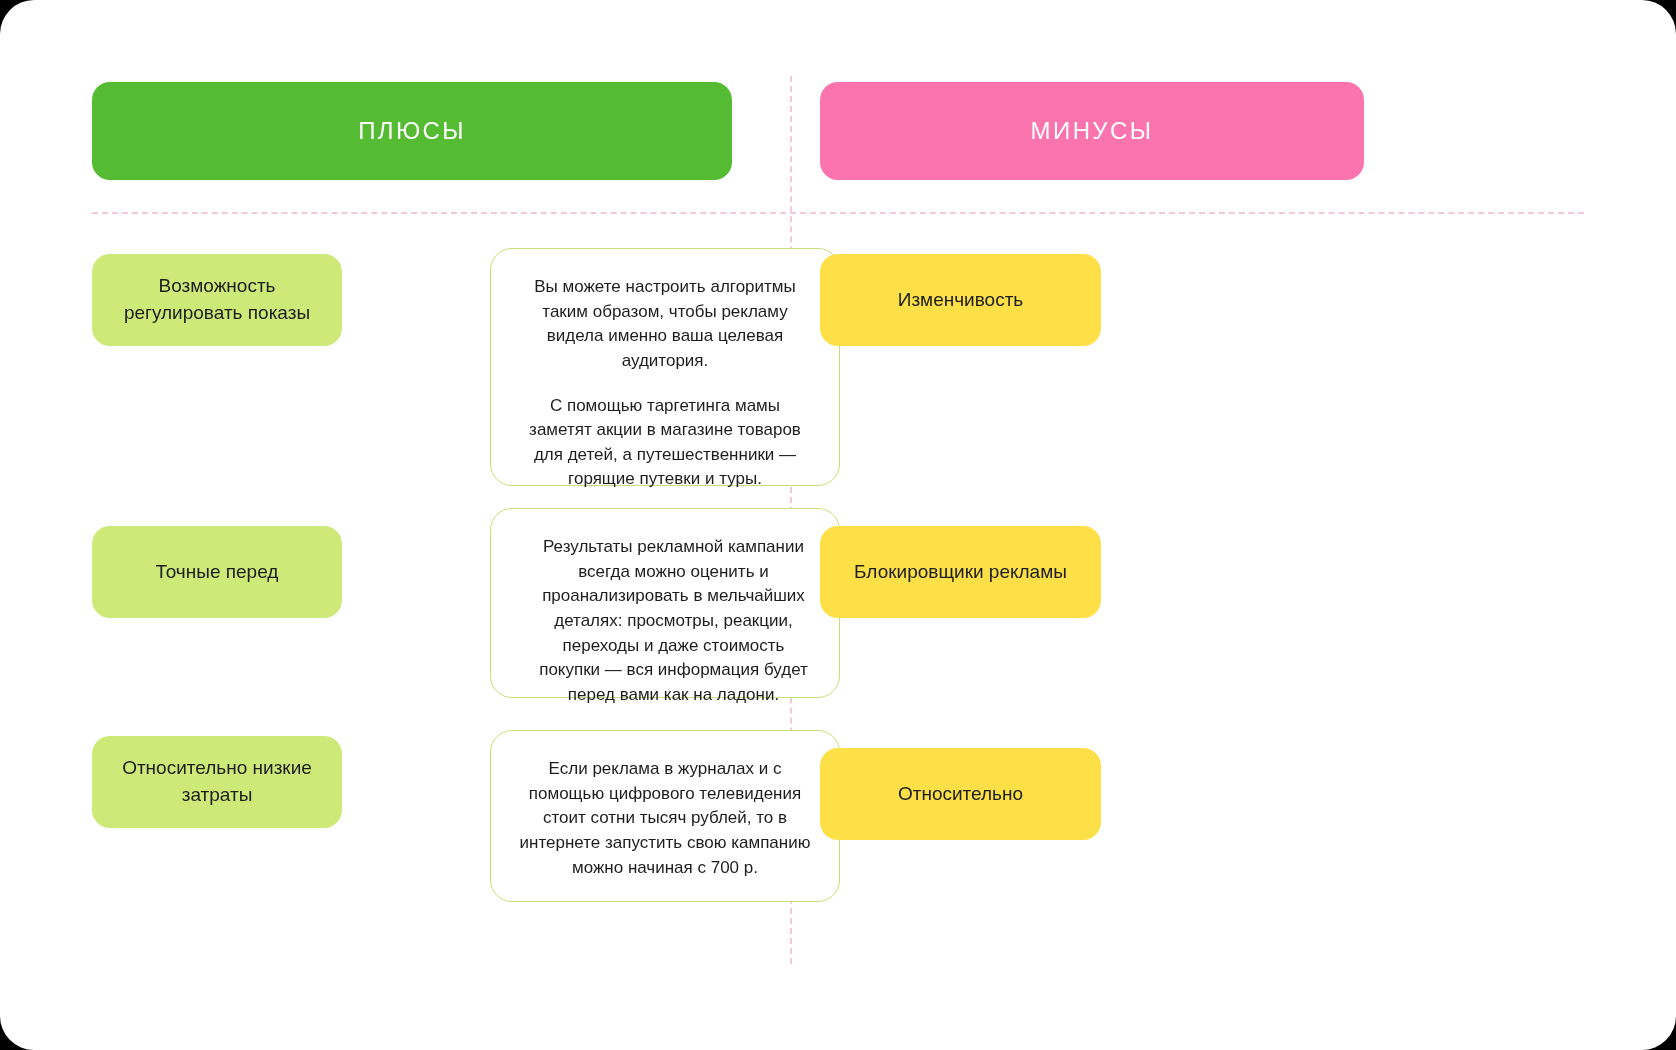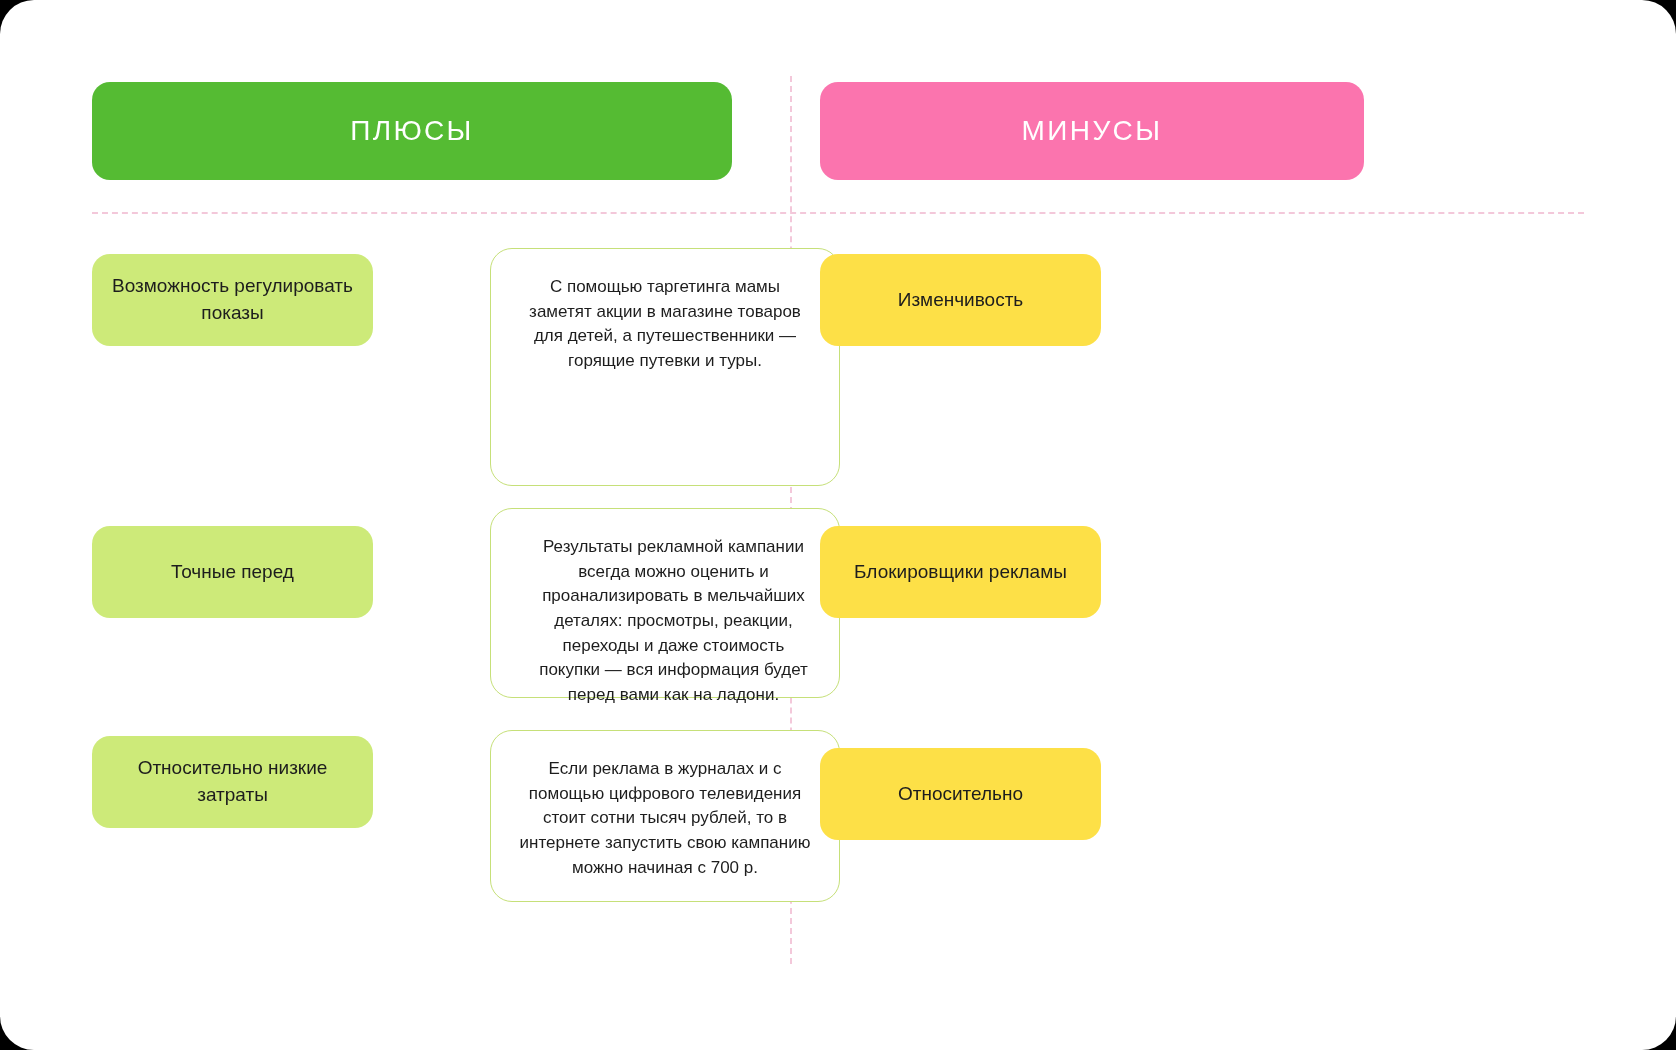--- a/index.html
+++ b/index.html
@@ -54,21 +54,21 @@
   .header {
     position: absolute;
     height: 98px;
     border-radius: 18px;
     display: flex;
     align-items: center;
     justify-content: center;
   }
   .header span {
     color: #ffffff;
-    font-size: 28px;
+    font-size: 24px;
     letter-spacing: 2.4px;
     font-weight: 400;
   }
   .header-pros {
     left: 92px;
     top: 82px;
     width: 640px;
     background: #55bb33;
   }
   .header-cons {
@@ -99,21 +99,21 @@
     display: flex;
     align-items: center;
     justify-content: center;
     text-align: center;
     box-sizing: border-box;
     padding: 14px 18px;
     color: #1d1d1d;
     font-size: 19px;
     line-height: 1.42;
   }
-  .pill-pros { width: 281px; background: #cdea79; }
+  .pill-pros { width: 250px; background: #cdea79; }
   .pill-cons { width: 281px; background: #fde047; }
 
   .card {
     position: absolute;
     box-sizing: border-box;
     border-radius: 22px;
     background: #ffffff;
     text-align: center;
     color: #1d1d1d;
     font-size: 17px;
@@ -140,20 +140,21 @@
     </div>
 
     <div class="divider-h"></div>
     <div class="divider-v"></div>
 
     <div class="col col-pros">
 
       <div class="row" style="top:0px; height:260px;">
         <div class="pill pill-pros" style="top:6px; height:92px;">Возможность регулировать показы</div>
         <div class="card card-pros" style="top:0px; height:238px;">
+          <p>Вы можете настроить алгоритмы таким образом, чтобы рекламу видела именно ваша целевая аудитория.</p>
           <p>С помощью таргетинга мамы заметят акции в магазине товаров для детей, а путешественники — горящие путевки и туры.</p>
         </div>
       </div>
 
       <div class="row" style="top:260px; height:222px;">
         <div class="pill pill-pros" style="top:18px; height:92px;">Точные перед</div>
         <div class="card card-pros" style="top:0px; height:190px;padding-left:43px;">
           <p>Результаты рекламной кампании всегда можно оценить и проанализировать в мельчайших деталях: просмотры, реакции, переходы и даже стоимость покупки — вся информация будет перед вами как на ладони.</p>
         </div>
       </div>

